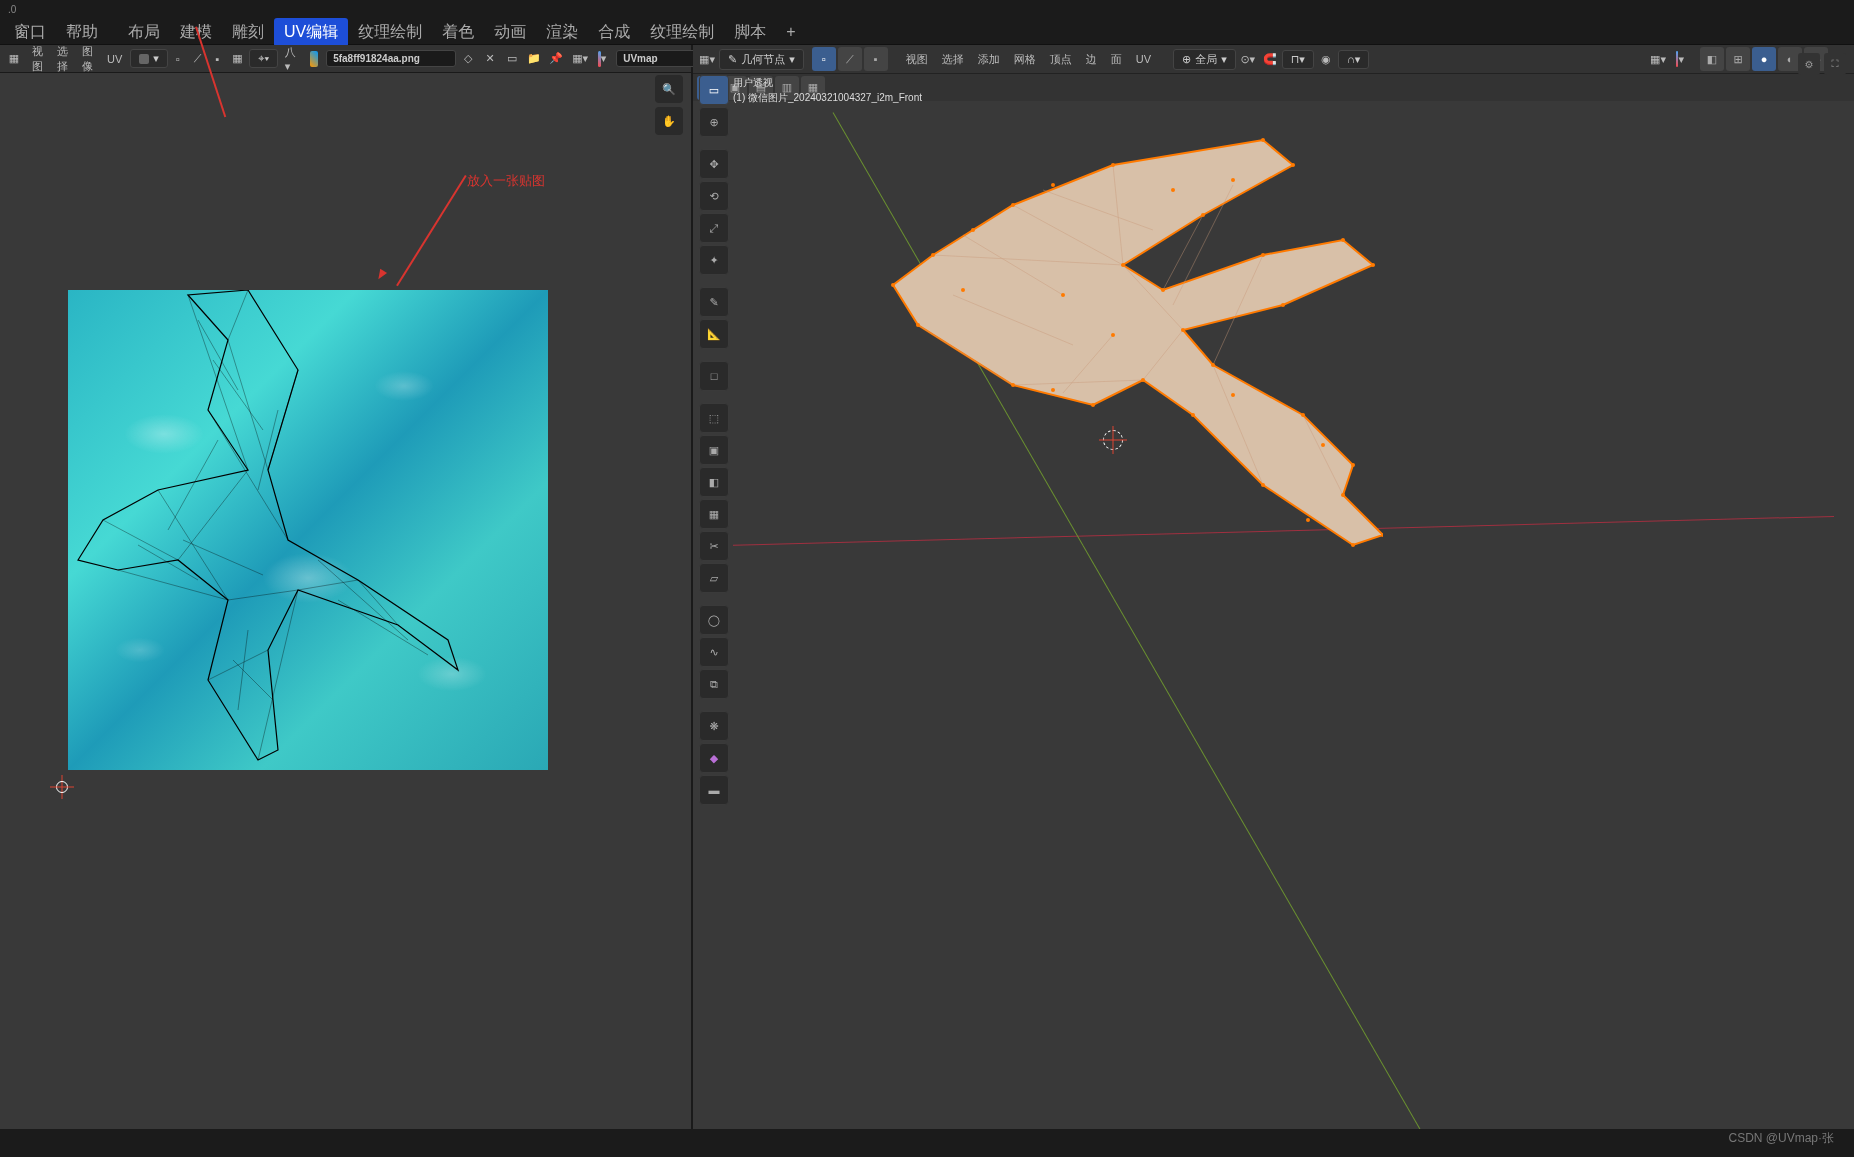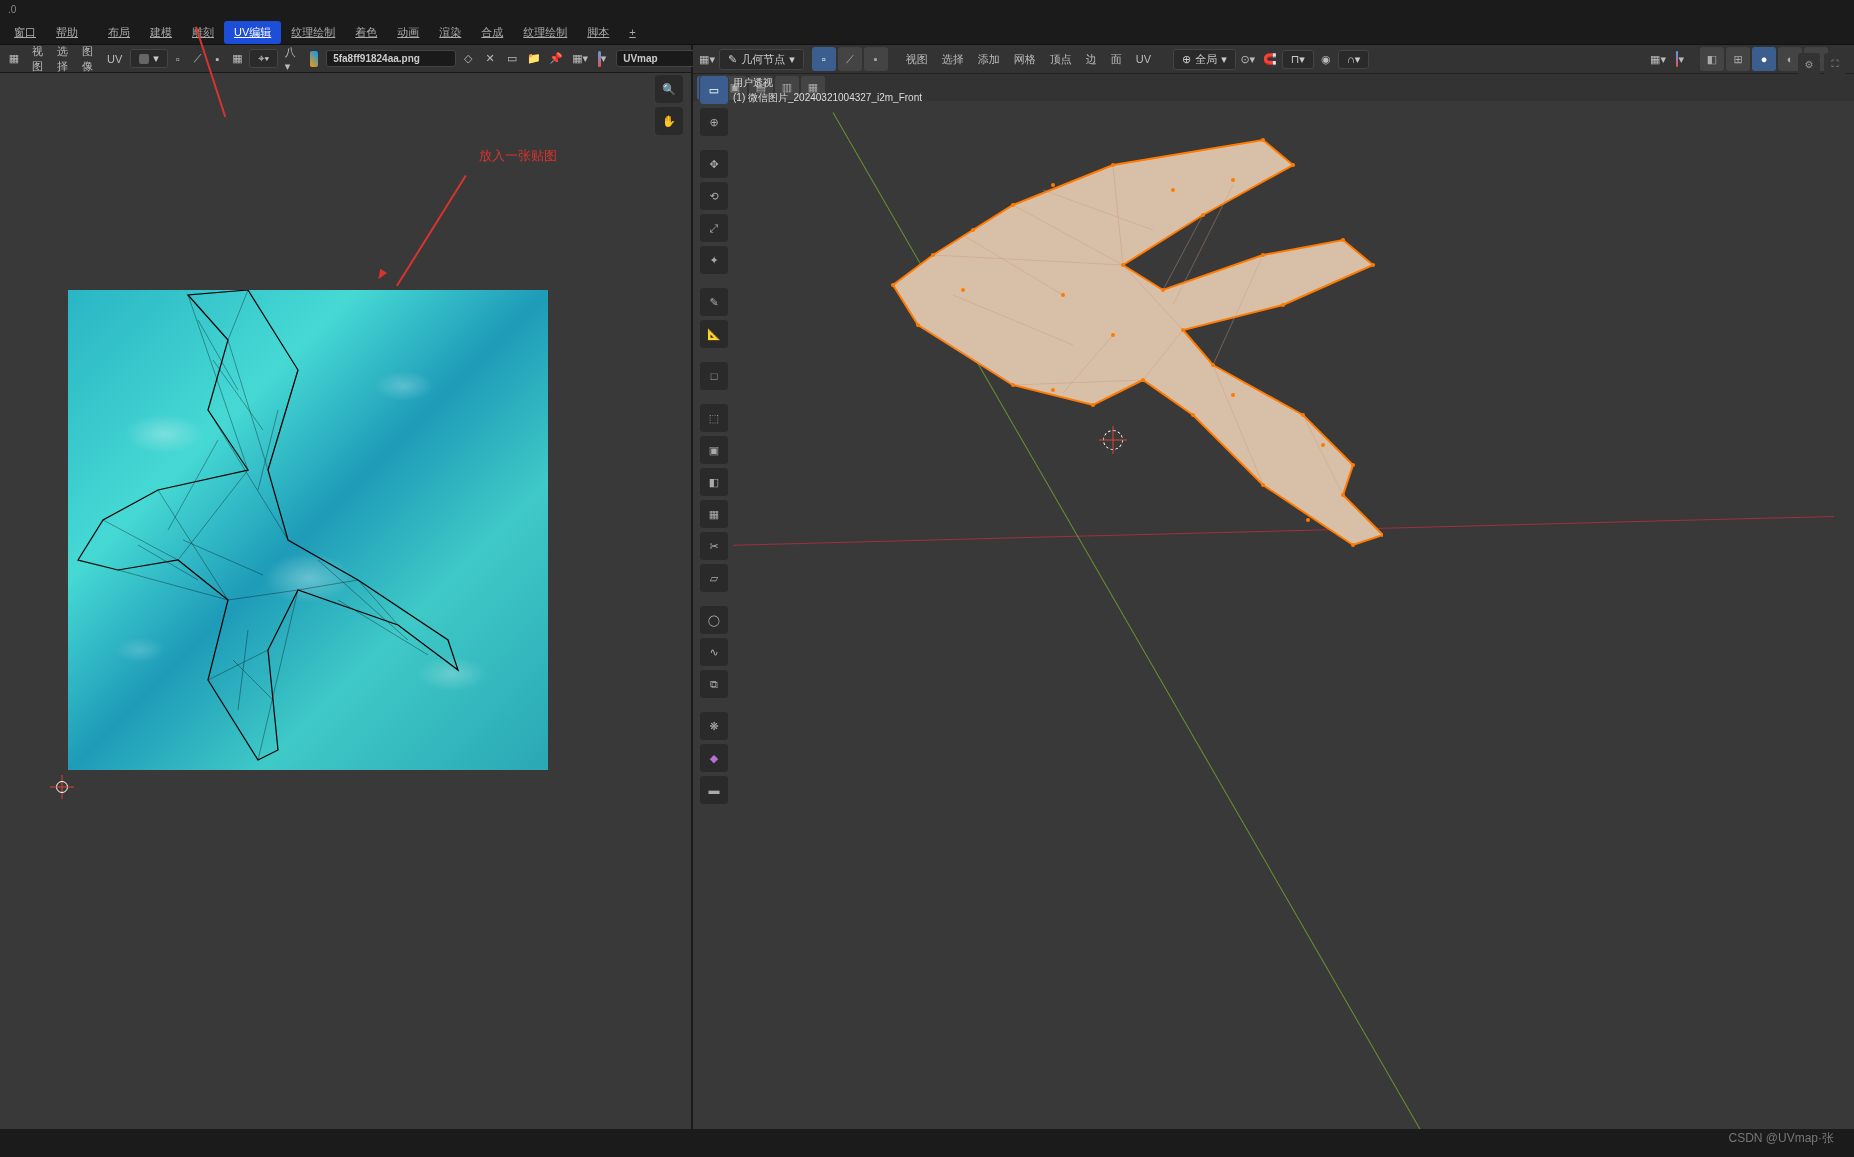--- a/index.html
+++ b/index.html
@@ -1,19 +1,19 @@
 <!DOCTYPE html>
 <html><head>
 <meta charset="utf-8">
 <style>
 * { margin:0; padding:0; box-sizing:border-box; font-family:sans-serif; }
 body { background:#1b1b1b; width:1854px; height:1157px; overflow:hidden; color:#ccc; font-size:11px; position:relative; }
 .topbar { height:20px; background:#1b1b1b; padding:4px 8px; color:#888; font-size:10px; }
 .workspace-tabs { height:25px; background:#1b1b1b; display:flex; align-items:center; padding:0 4px; border-bottom:1px solid #111; }
-.ws-tab { padding:4px 10px; color:#aaa; font-size:11px; cursor:pointer;text-decoration:underline; }
+.ws-tab { padding:4px 10px; color:#aaa; font-size:16px; cursor:pointer; }
 .ws-tab.active { background:#1d4ed8; border-radius:3px; color:#fff; }
 .tool-header { height:28px; background:#333; display:flex; align-items:center; gap:2px; padding:0 4px; border-bottom:1px solid #1a1a1a; }
 .th-btn { padding:3px 6px; color:#bbb; border-radius:3px; font-size:11px; }
 .th-btn.icon { width:20px; height:20px; display:flex; align-items:center; justify-content:center; }
 .th-dropdown { background:#2a2a2a; border:1px solid #444; border-radius:3px; padding:2px 8px; display:flex; align-items:center; gap:4px; }
 .th-input { background:#1a1a1a; border:1px solid #444; border-radius:3px; padding:2px 6px; color:#ccc; width:130px; font-size:10px;font-weight:bold; }
 .work-area { display:flex; height:calc(100% - 73px); }
 .left-panel { width:693px; background:#393939; position:relative; border-right:2px solid #1a1a1a; }
 .right-panel { flex:1; background:#393939; position:relative; }
 .annotation { position:absolute; color:#d8342f; font-size:13px; font-weight:500; }
@@ -110,21 +110,21 @@
       <input class="th-input" value="UVmap" style="">
       <span style="width:10px"></span>
       <span class="th-btn icon">↗</span>
     </div>
 
     <div class="overlay-btns">
       <div class="ov-btn">🔍</div>
       <div class="ov-btn">✋</div>
     </div>
 
-    <span class="annotation" style="left:467px; top:102px;margin-left:12px;">放入一张贴图</span>
+    <span class="annotation" style="left:467px; top:127px;">放入一张贴图</span>
 
     <div class="arrow-line" style="left:195px; top:-18px; width:2px; height:95px; transform:rotate(-18deg);"></div>
 
     <div class="arrow-line" style="left:465px; top:130px; width:2px; height:130px; transform:rotate(32deg);"></div>
     <div style="position:absolute; left:377px; top:225px; width:0;height:0;border-left:4px solid transparent;border-right:4px solid transparent;border-top:10px solid #d8342f; transform:rotate(32deg);"></div>
 
     <div class="uv-image">
       <div class="water-pattern"></div>
       <svg class="uv-overlay" viewBox="0 0 480 480">
         <path d="M 120 5 L 160 50 L 140 120 L 180 180 L 90 200 L 35 230 L 10 270 L 50 280 L 110 270 L 160 310 L 140 390 L 190 470 L 210 460 L 200 360 L 230 300 L 330 335 L 390 380 L 380 350 L 290 290 L 220 250 L 200 180 L 230 80 L 180 0 Z" fill="none" stroke="#000" stroke-width="1.2"></path>

